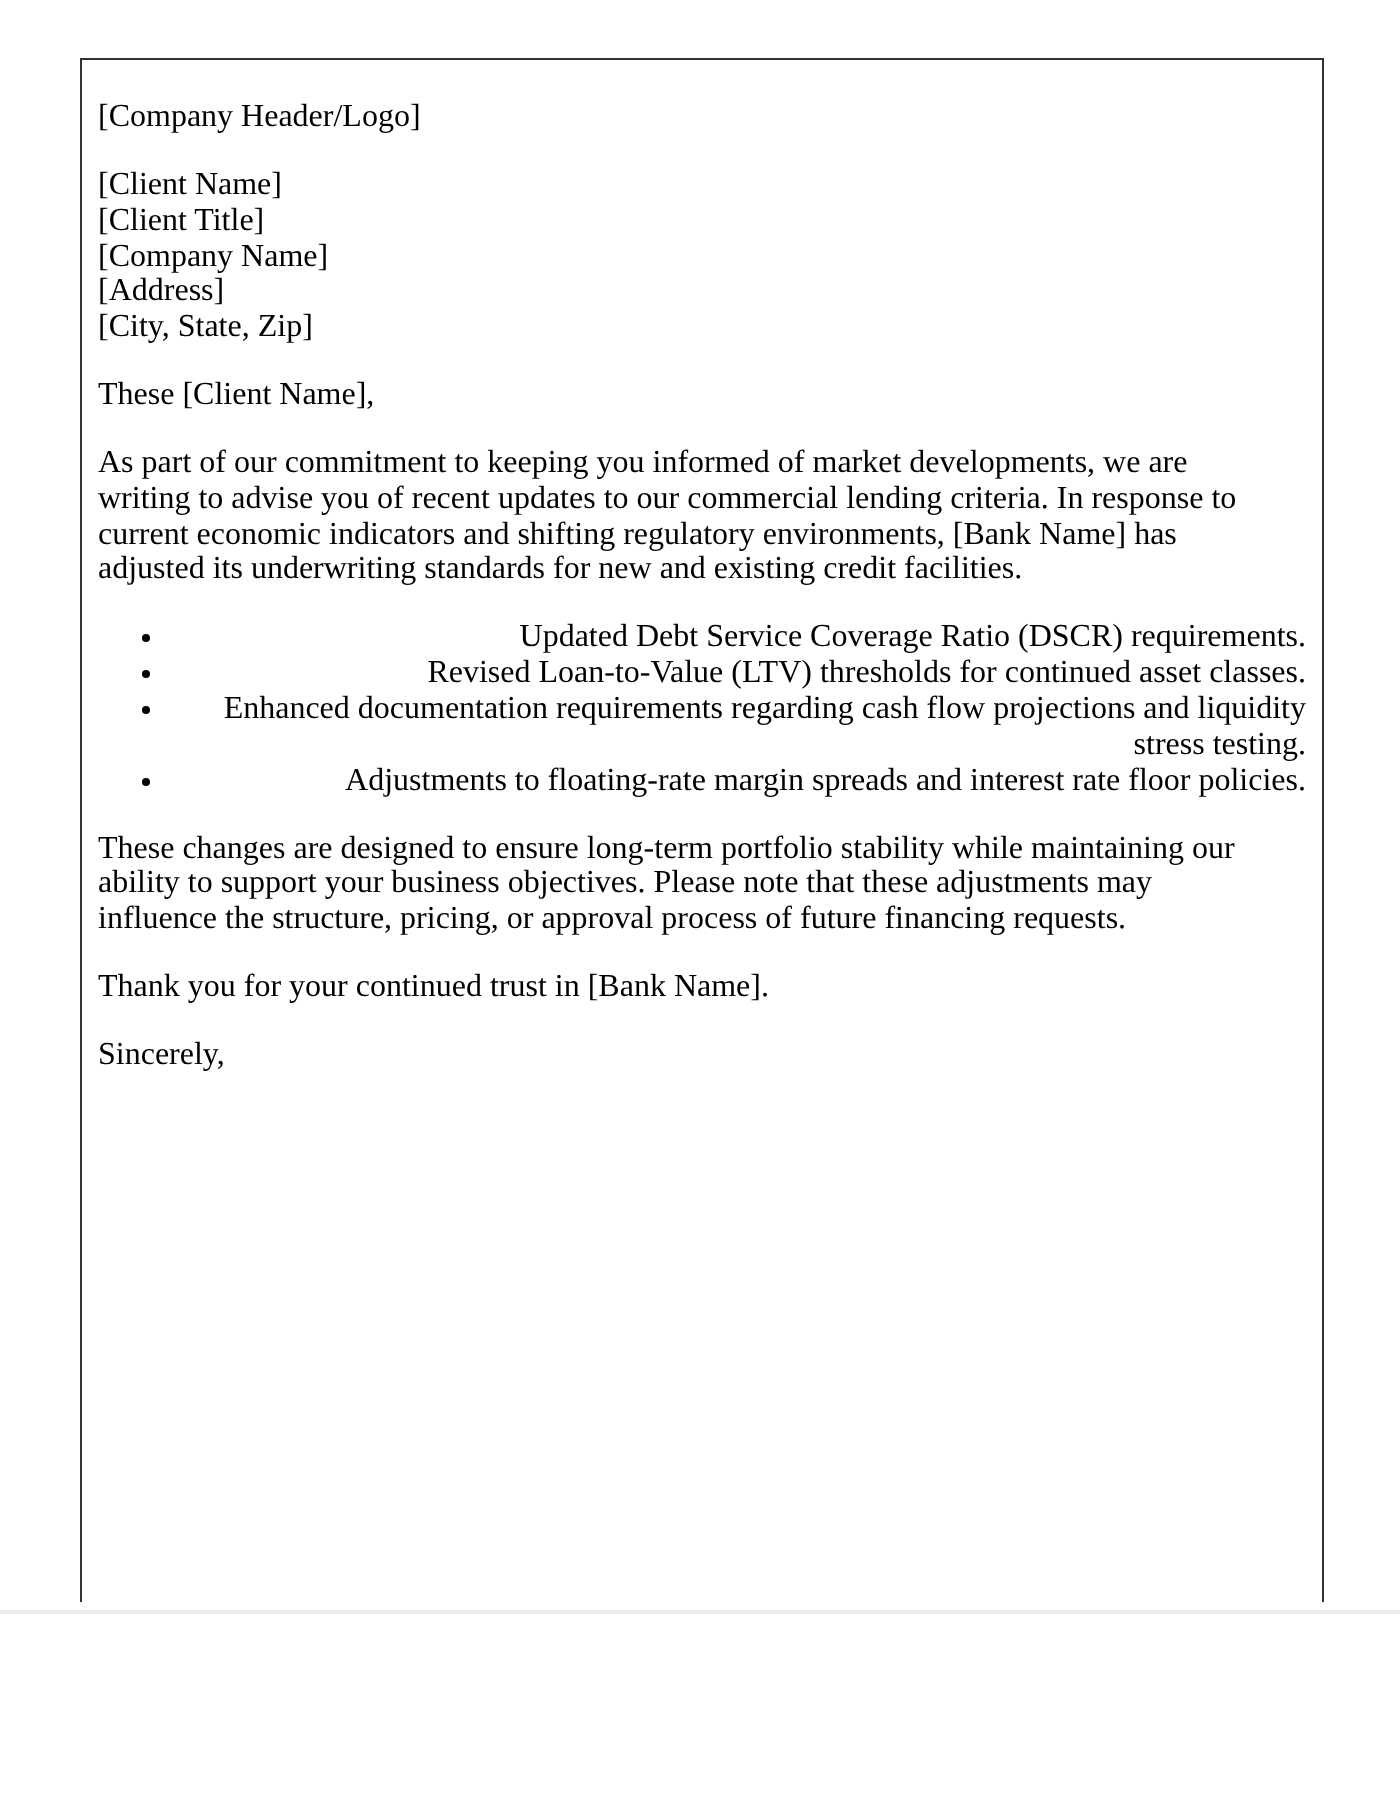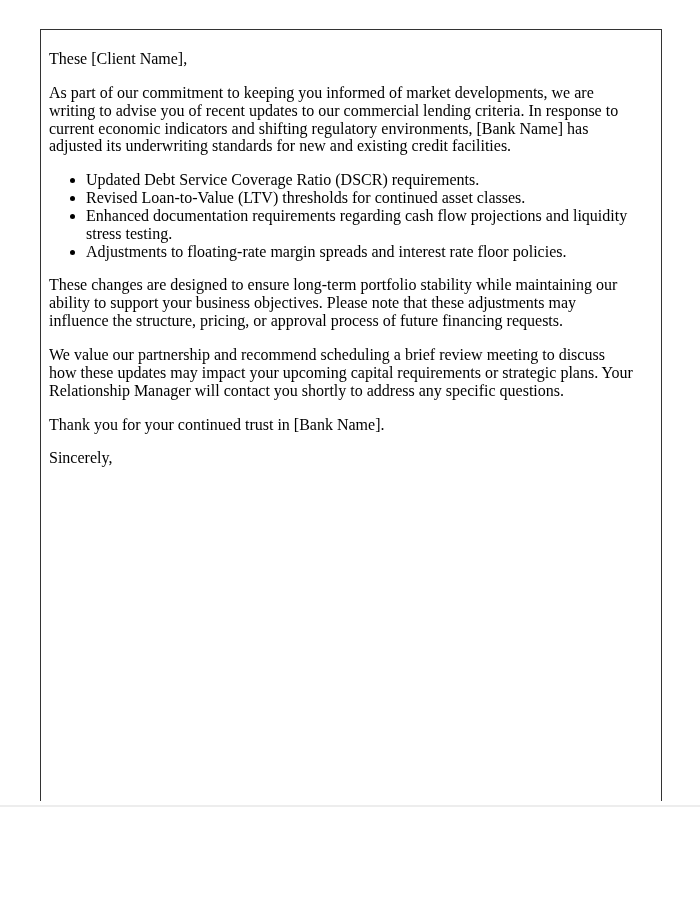--- a/index.html
+++ b/index.html
@@ -40,20 +40,21 @@
     line-height: 17.85px;
     overflow: hidden;
   }
   .letter-page p {
     margin: 16px 0;
     white-space: pre-line;
   }
   .letter-page ul {
     margin: 16px 0;
     padding-left: 37px;
+    text-align: right;
   }
   .letter-page li {
     white-space: pre-line;
   }
   
   .cut-edge-line {
     position: absolute;
     left: 0;
     top: 805px;
     width: 700px;
@@ -61,22 +62,28 @@
     background: #ededed;
   }
 </style>
 </head>
 <body>
 
 <div class="canvas">
   <div class="crop">
     <div class="letter-page">
 
+      <p>[Company Header/Logo]</p>
 
 
+      <p>[Client Name]
+[Client Title]
+[Company Name]
+[Address]
+[City, State, Zip]</p>
 
 
       <p>These [Client Name],</p>
 
       <p>As part of our commitment to keeping you informed of market developments, we are
 writing to advise you of recent updates to our commercial lending criteria. In response to
 current economic indicators and shifting regulatory environments, [Bank Name] has
 adjusted its underwriting standards for new and existing credit facilities.</p>
 
 
@@ -85,23 +92,20 @@
         <li>Revised Loan-to-Value (LTV) thresholds for continued asset classes.</li>
         <li>Enhanced documentation requirements regarding cash flow projections and liquidity
 stress testing.</li>
         <li>Adjustments to floating-rate margin spreads and interest rate floor policies.</li>
       </ul>
 
       <p>These changes are designed to ensure long-term portfolio stability while maintaining our
 ability to support your business objectives. Please note that these adjustments may
 influence the structure, pricing, or approval process of future financing requests.</p>
 
-      <p>We value our partnership and recommend scheduling a brief review meeting to discuss
-how these updates may impact your upcoming capital requirements or strategic plans. Your
-Relationship Manager will contact you shortly to address any specific questions.</p>
 
       <p>Thank you for your continued trust in [Bank Name].</p>
 
       <p>Sincerely,</p>
 
 
 
     </div>
   </div>
   <div class="cut-edge-line"></div>

